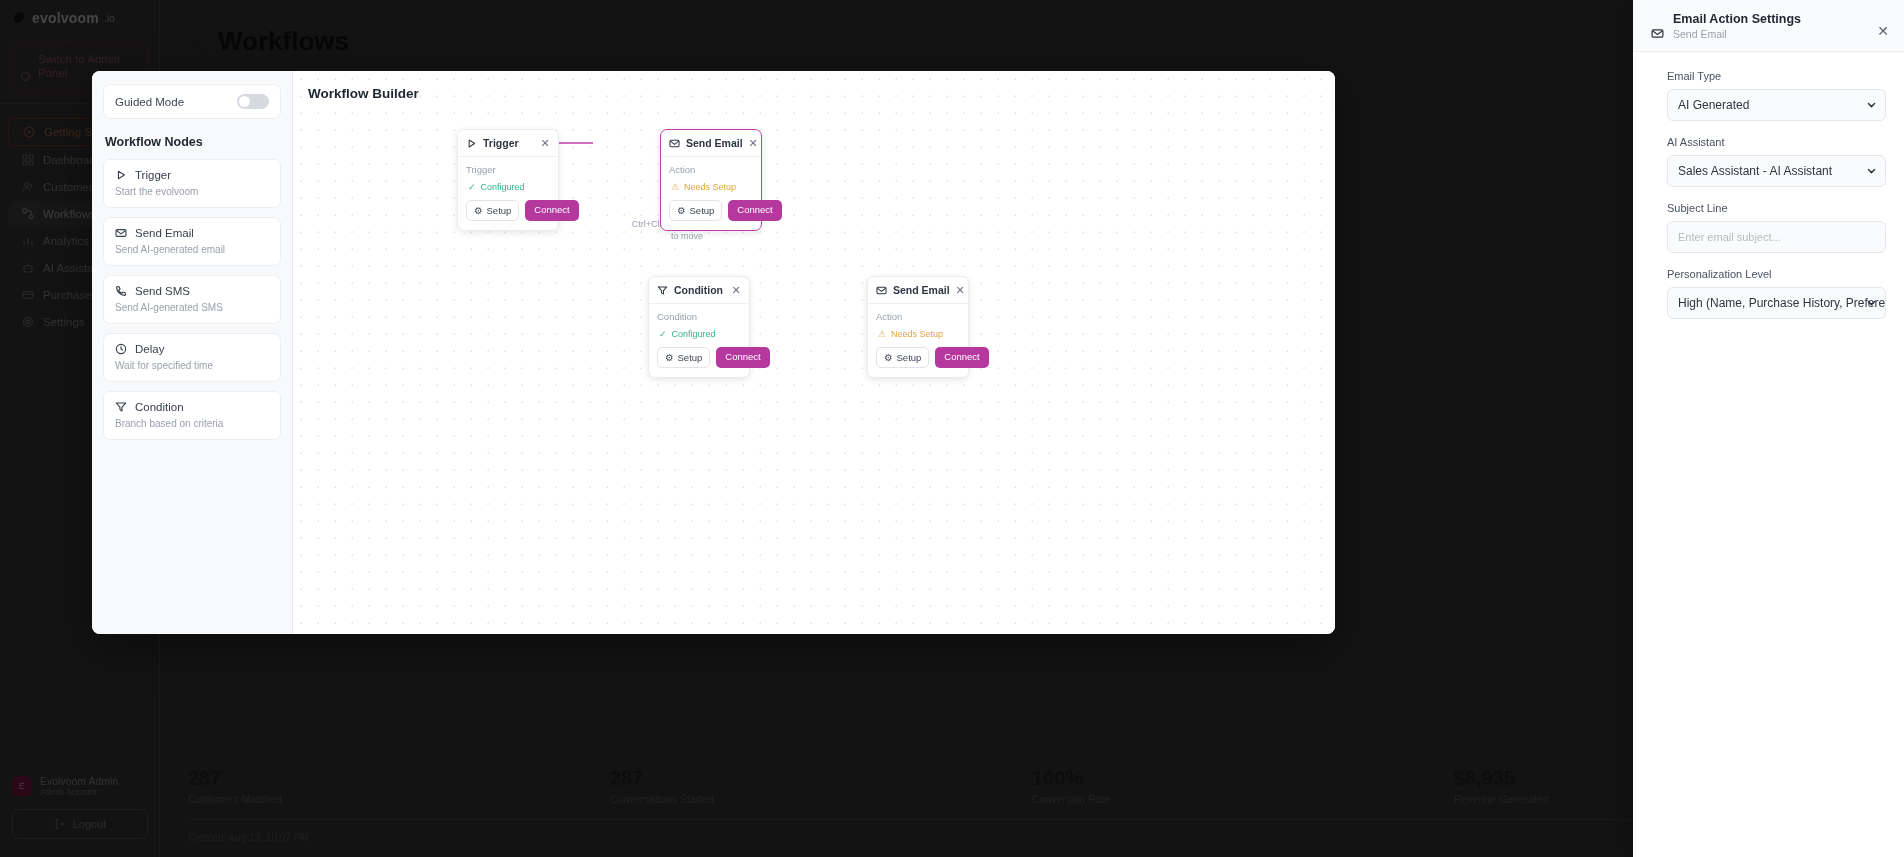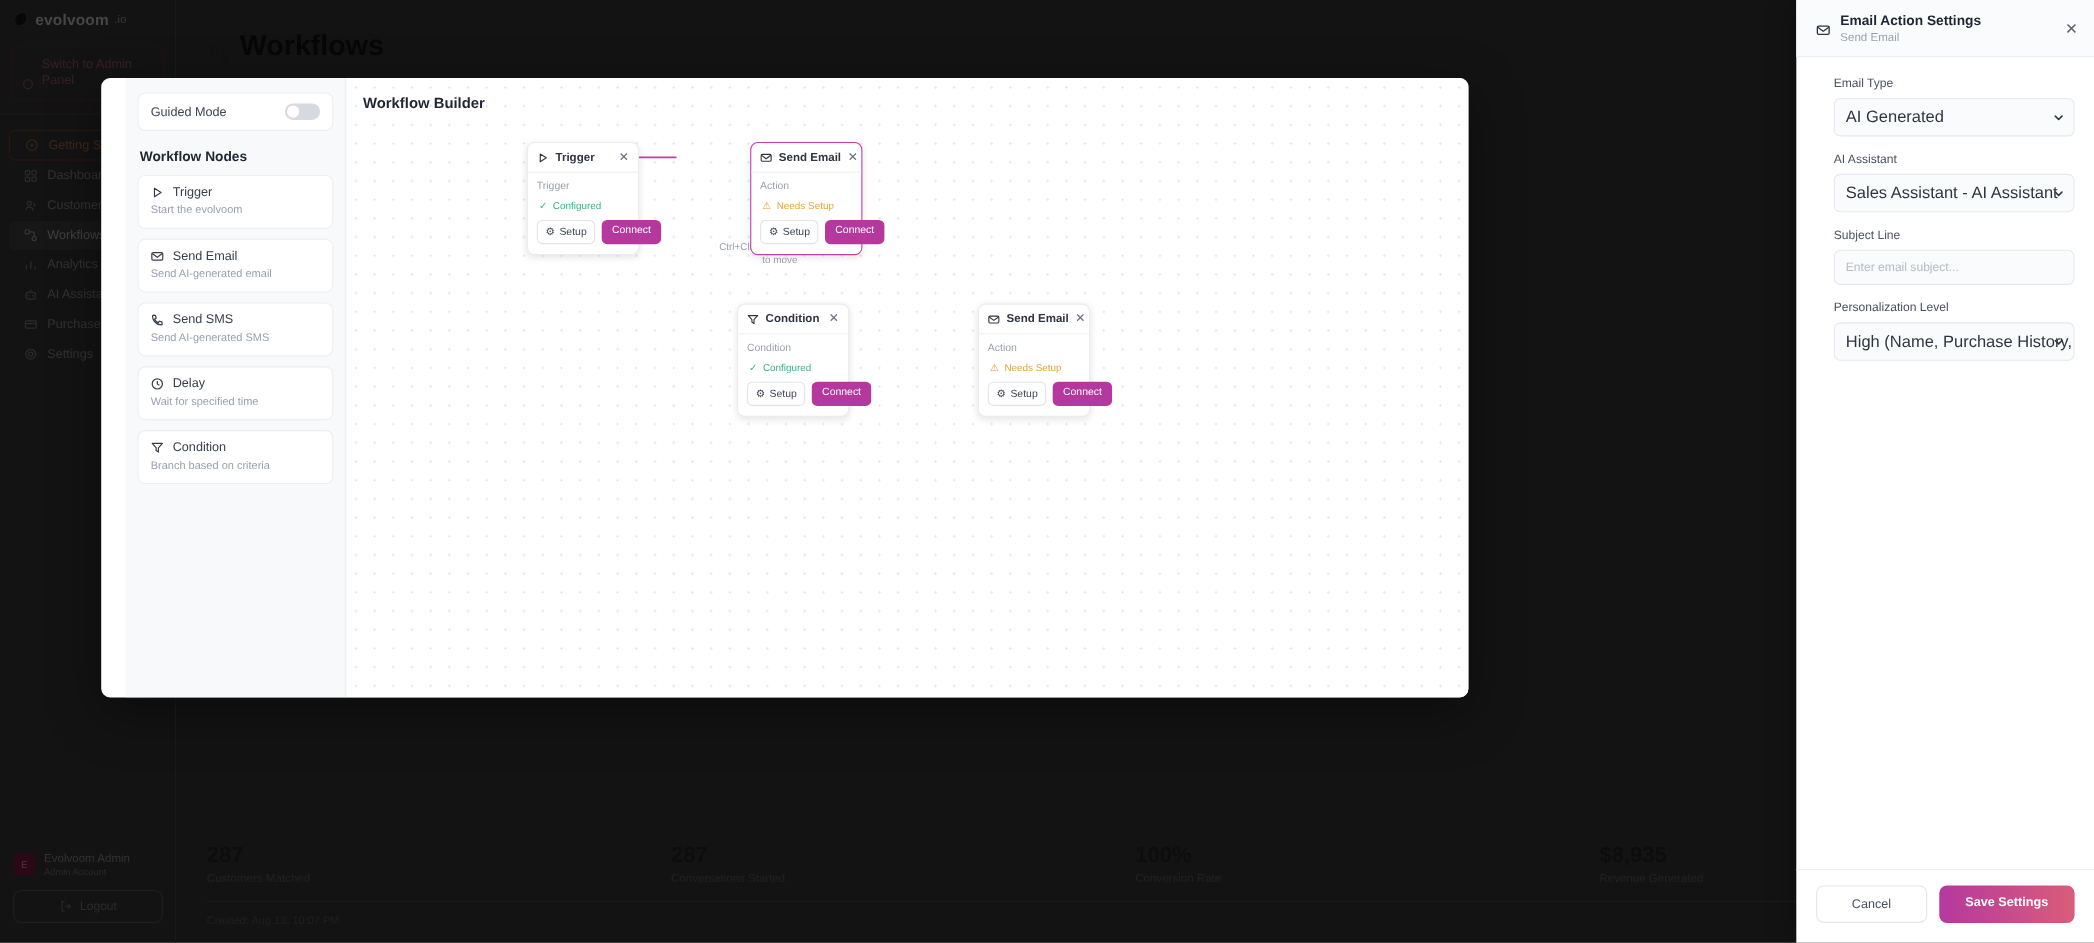--- a/index.html
+++ b/index.html
@@ -104,21 +104,21 @@
     background: rgba(0,0,0,0.55);
   }
 
   
   #builder-modal {
     position: absolute; left: 92px; top: 71px;
     width: 1243px; height: 563px;
     background: #ffffff;
     border-radius: 8px;
     box-shadow: 0 14px 48px rgba(0,0,0,.38);
-    display: flex; overflow: hidden; padding-left: 22px;
+    display: flex; overflow: hidden;
   }
   .builder-left {
     width: 201px; flex: 0 0 201px;
     background: #f8f9fb;
     border-right: 1px solid #e7e9ee;
     padding: 13px 11px;
   }
   .guided-card {
     background: #ffffff; border: 1px solid #eceef2;
     border-radius: 7px;
@@ -221,21 +221,21 @@
   
   #settings-panel {
     position: absolute; right: 0; top: 0;
     width: 271px; height: 857px;
     background: #ffffff;
     box-shadow: -6px 0 22px rgba(0,0,0,.22);
     display: flex; flex-direction: column;
     z-index: 20;
   }
   .sp-head {
-    display: flex; align-items: center; gap: 9px;
+    display: flex; align-items: flex-end; gap: 9px;
     padding: 12px 12px 11px 18px;
     border-bottom: 1px solid #eceef2;
     background: #fafbfc;
   }
   .sp-head-ico { width: 13px; height: 13px; margin-top: 2px; color: #2f3541; flex: 0 0 auto; }
   .sp-head-ico svg { width: 100%; height: 100%; display: block; }
   .sp-title { font-size: 12.5px; font-weight: 700; color: #1f2633; }
   .sp-sub { font-size: 10.5px; color: #9aa1ad; margin-top: 2px; }
   .sp-close {
     margin-left: auto; font-size: 14px; color: #5b6270;
@@ -244,21 +244,21 @@
   .sp-body { flex: 1; padding: 18px 18px 0 18px; overflow: hidden; }
   .field { margin-bottom: 15px; margin-left: 16px; }
   .field-label {
     font-size: 11px; color: #4a5160; margin-bottom: 7px; display: block;
   }
   .select-box {
     position: relative;
     border: 1px solid #e6e8ed; border-radius: 6px;
     background: #fafbfc;
     padding: 8px 26px 8px 10px;
-    font-size: 15px; color: #2f3541;
+    font-size: 12px; color: #2f3541;
     white-space: nowrap; overflow: hidden;
   }
   .chev {
     position: absolute; right: 9px; top: 50%;
     transform: translateY(-50%);
     width: 9px; height: 9px; color: #2f3541;
   }
   .chev svg { width: 100%; height: 100%; display: block; }
   .assistant-card {
     border: 1px solid #eceef2; border-radius: 6px;
@@ -703,17 +703,13 @@
         <span>High (Name, Purchase History, Preferences)</span>
         <span class="chev">
           <svg viewBox="0 0 10 10" fill="none" stroke="currentColor" stroke-width="1.6" stroke-linecap="round" stroke-linejoin="round">
               <path d="M1.6 3.4 5 6.8l3.4-3.4"></path>
             </svg>
         </span>
       </div>
     </div>
   </div>
 
-  <div class="sp-footer">
-    <span class="btn-cancel">Cancel</span>
-    <span class="btn-save">Save Settings</span>
-  </div>
 </div>
 
 </body></html>

